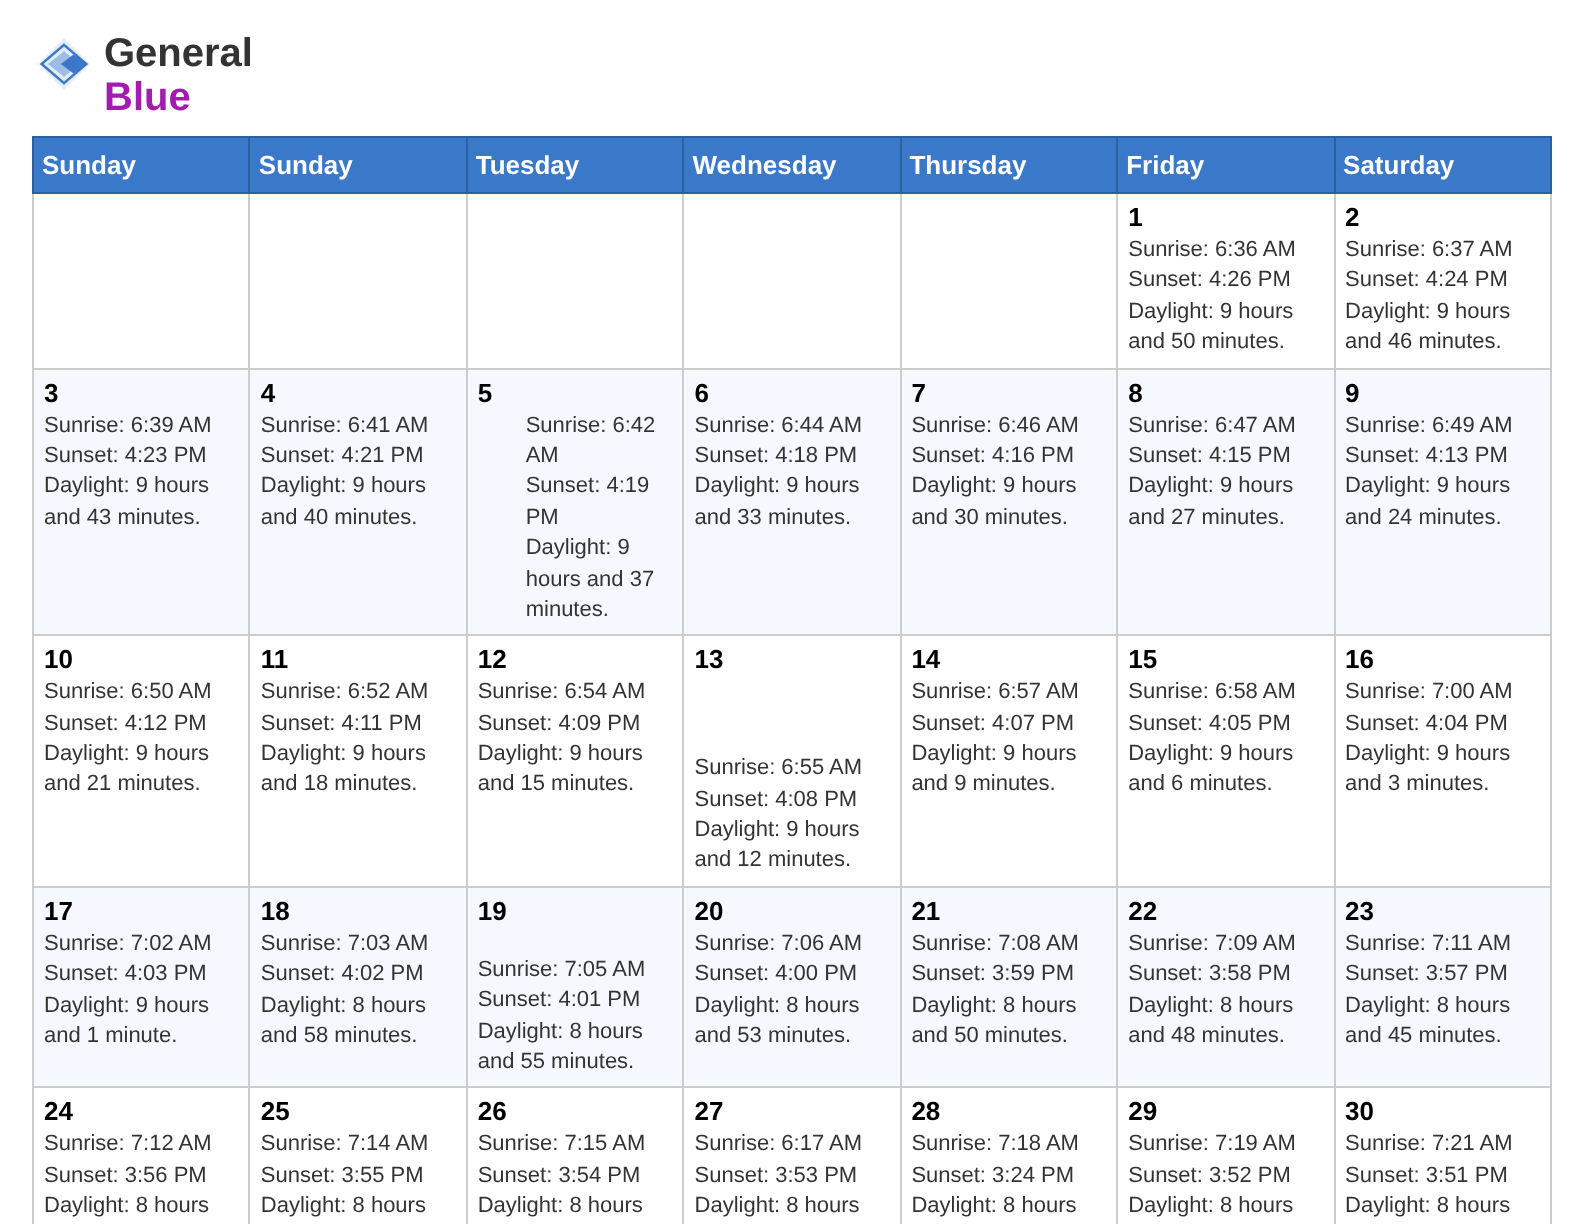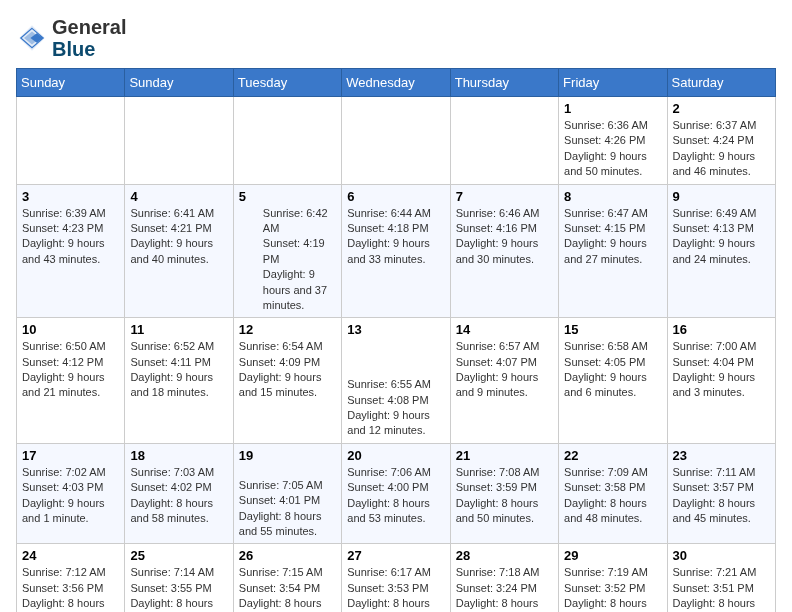--- a/index.html
+++ b/index.html
@@ -11,30 +11,29 @@
       padding: 16px;
     }
     .header {
       display: flex;
       justify-content: space-between;
       align-items: flex-start;
       margin-bottom: 8px;
     }
     .logo {
       display: flex;
-      align-items: center;
       gap: 4px;
     }
     .logo-text {
       font-size: 20px;
       font-weight: bold;
       line-height: 1.1;
     }
     .logo-general { color: #333; }
-    .logo-blue { color: #0c4a6e; }
+    .logo-blue { color: #a21caf; }
     .logo-icon {
       width: 32px;
       height: 32px;
     }
     .title-block {
       text-align: right;
     }
     .month-title {
       font-size: 36px;
       font-weight: normal;
@@ -47,21 +46,21 @@
     .calendar {
       width: 100%;
       border-collapse: collapse;
       font-size: 11px;
     }
     .calendar th {
       background: #3a78c9;
       color: #fff;
       padding: 6px 4px;
       text-align: left;
-      font-weight: normal;
+      font-weight: bold;
       font-size: 13px;
       border: 1px solid #2a5fa0;
     }
     .calendar td {
       border: 1px solid #ccc;
       vertical-align: top;
       padding: 4px 5px;
       width: 107px;
       min-height: 80px;
       background: #fff;

